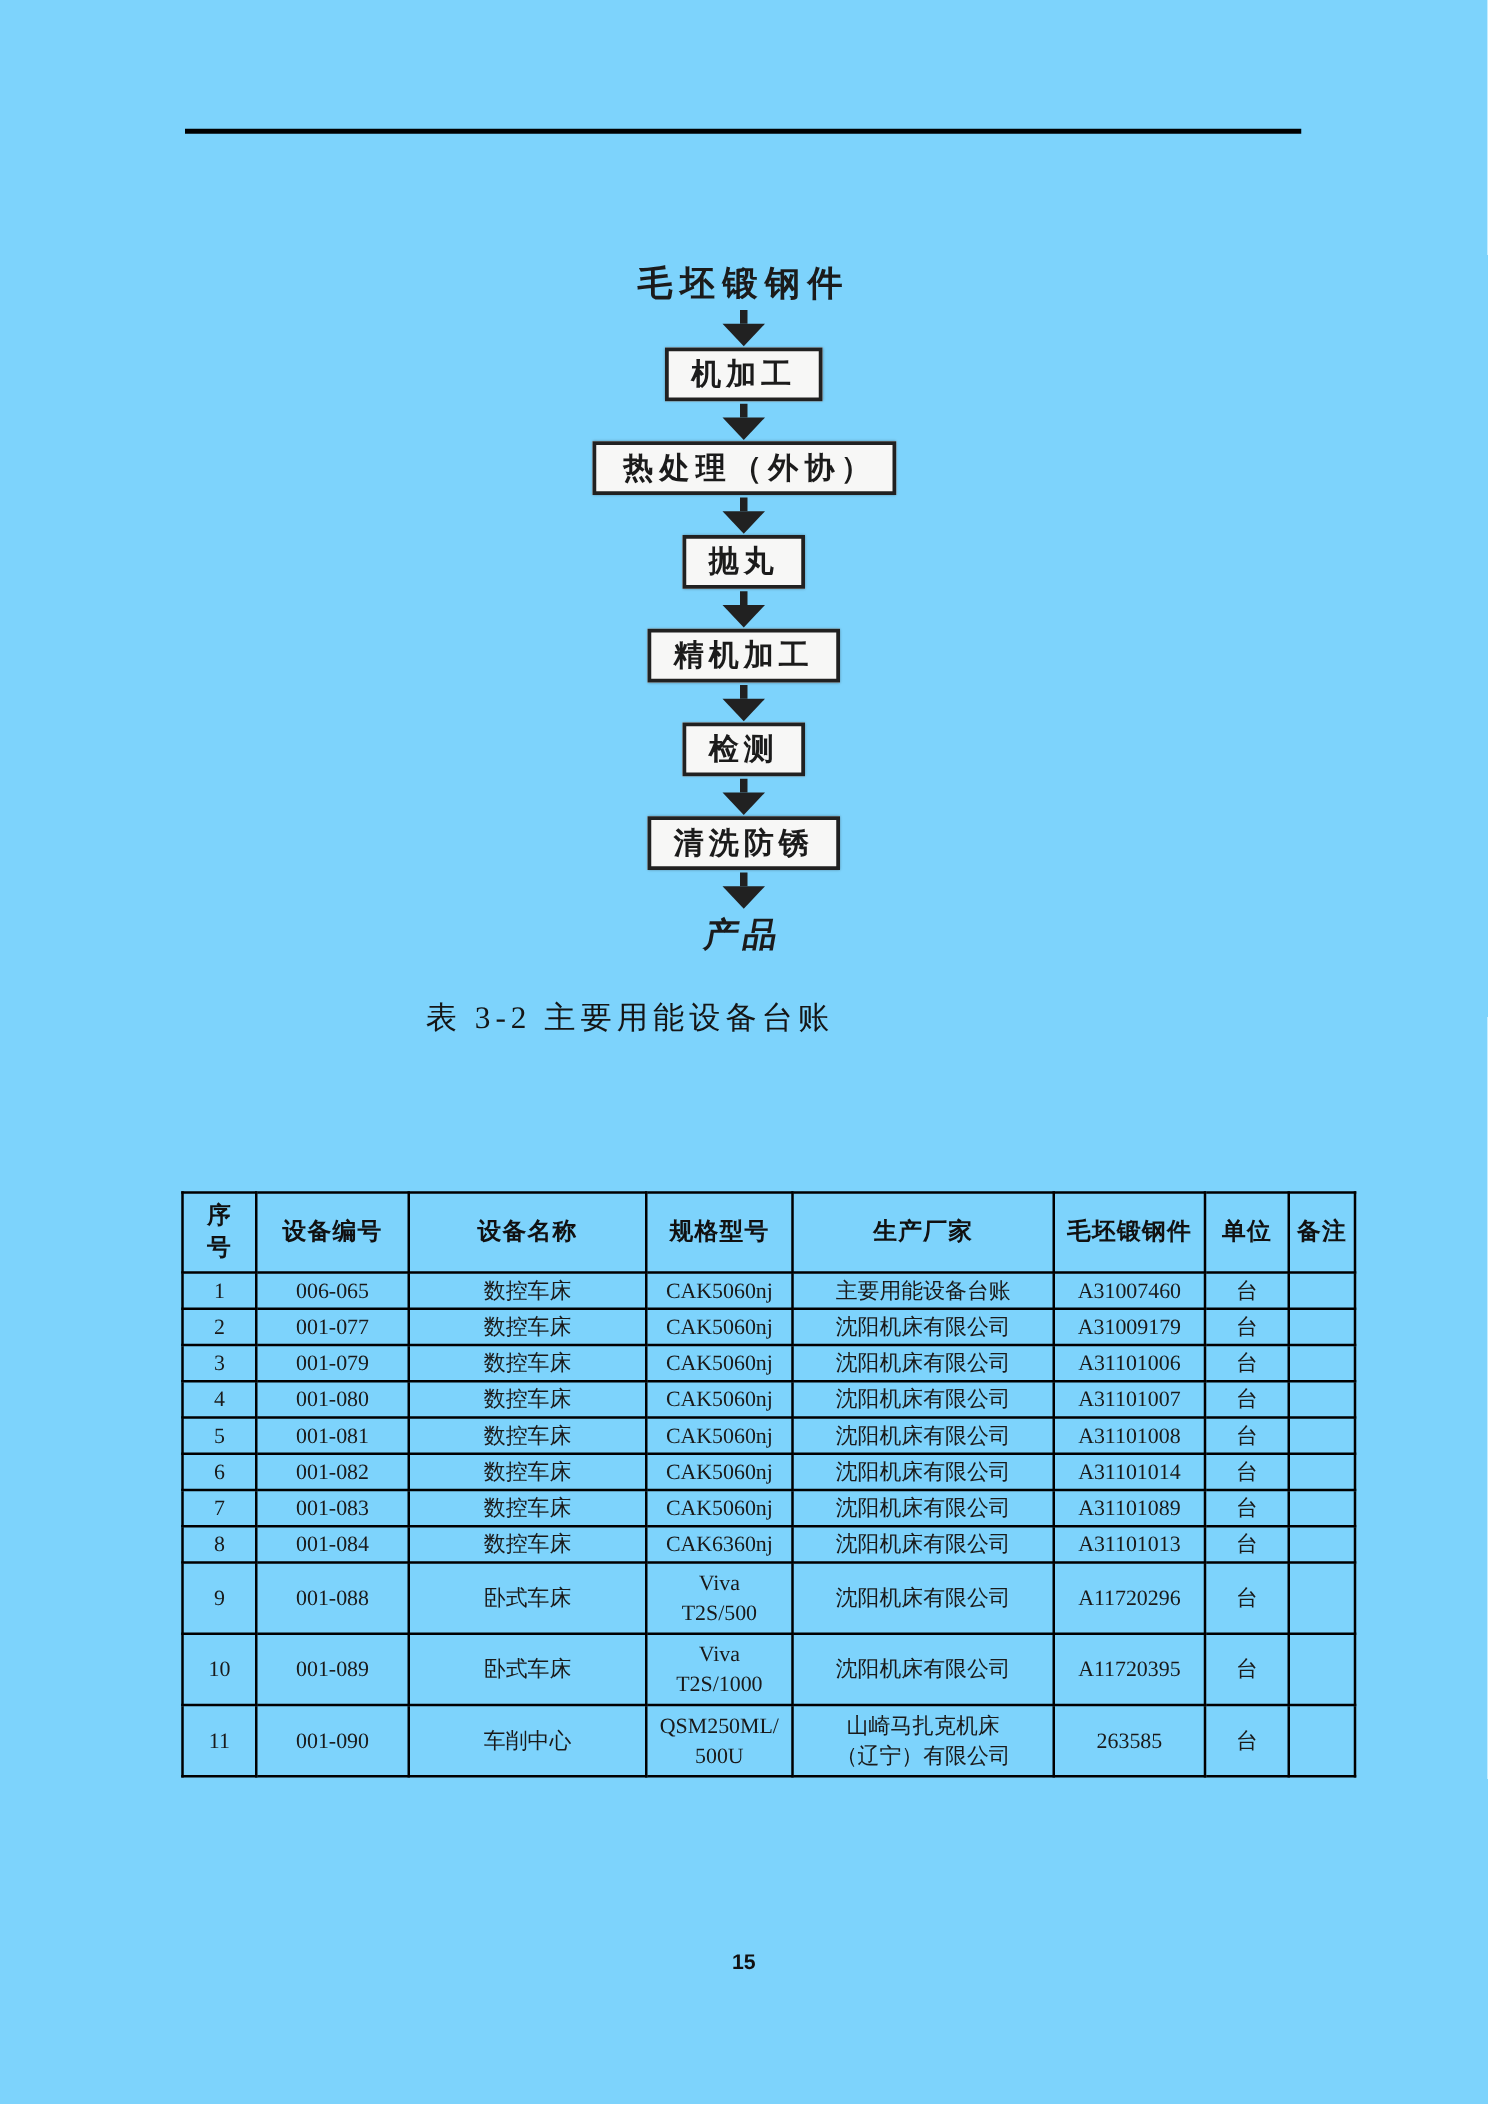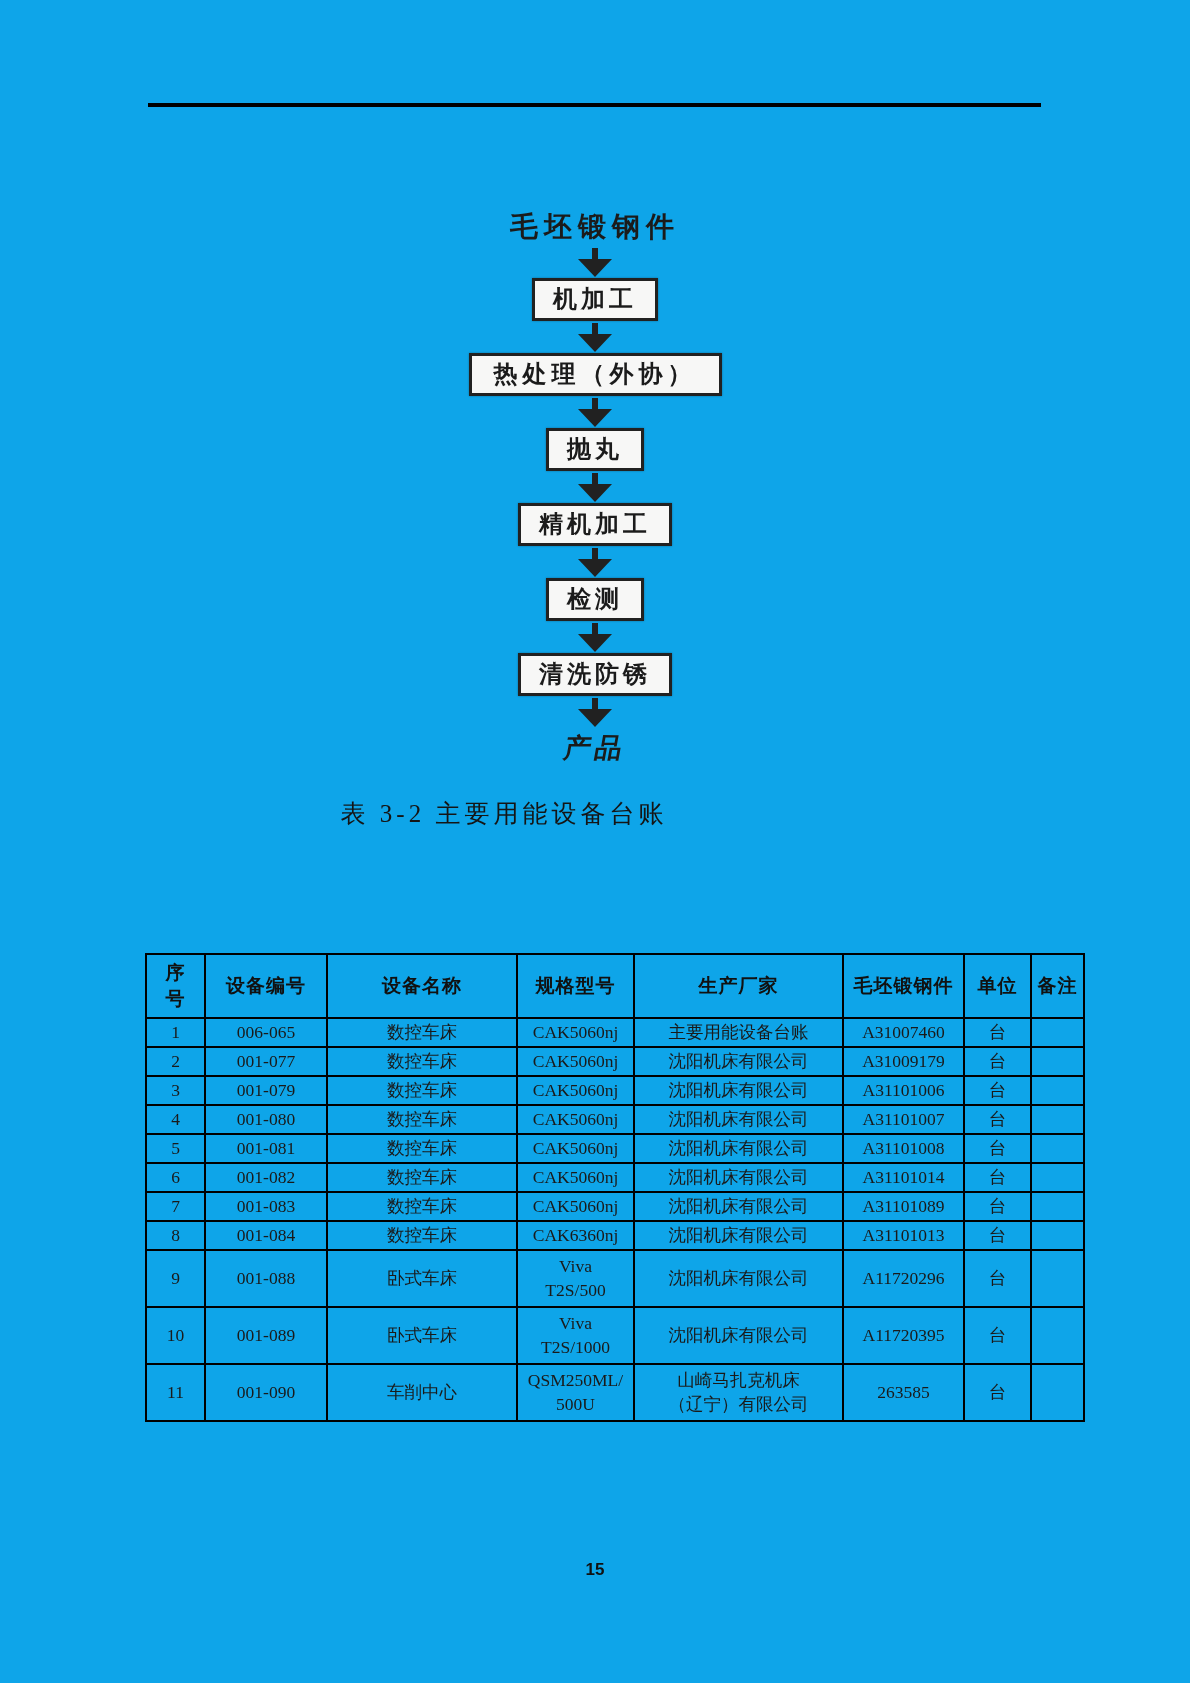--- a/index.html
+++ b/index.html
@@ -1,19 +1,19 @@
 <!DOCTYPE html>
 <html><head>
 <meta charset="utf-8">
 <style>
   html,body{margin:0;padding:0;background:#ffffff;}
   .page{
     position:relative;
     width:1190px;height:1683px;
-    background:#0ea5e9;
+    background:#7dd3fc;
     font-family:"Liberation Serif","DejaVu Serif",serif;
     color:#111;
     overflow:hidden;
   }
   .top-rule{
     position:absolute;left:148px;top:103px;width:893px;height:4px;
     background:#000;
   }
   
   .flowchart{
@@ -29,21 +29,21 @@
   .flow-box{
     border:3px solid #1c1c1c;
     font-family:"Liberation Sans","DejaVu Sans",sans-serif;
     font-weight:bold;font-size:24px;letter-spacing:4px;color:#161616;
     padding:2px 18px 3px 18px;
     background:#fdfdfc;
     box-shadow:0 0 2px rgba(0,0,0,.35);
     white-space:nowrap;
     text-align:right;
   }
-  .flow-box.wide{padding:2px 22px 3px 22px;letter-spacing:5px;}
+  .flow-box.wide{padding:2px 12px 3px 22px;letter-spacing:5px;}
   .flow-arrow{
     position:relative;width:6px;height:11px;background:#1c1c1c;
     margin:2px 0 19px 0;
   }
   .flow-arrow::after{
     content:"";position:absolute;top:100%;left:50%;transform:translateX(-50%);
     border-left:17px solid transparent;border-right:17px solid transparent;
     border-top:18px solid #1c1c1c;
   }
   

